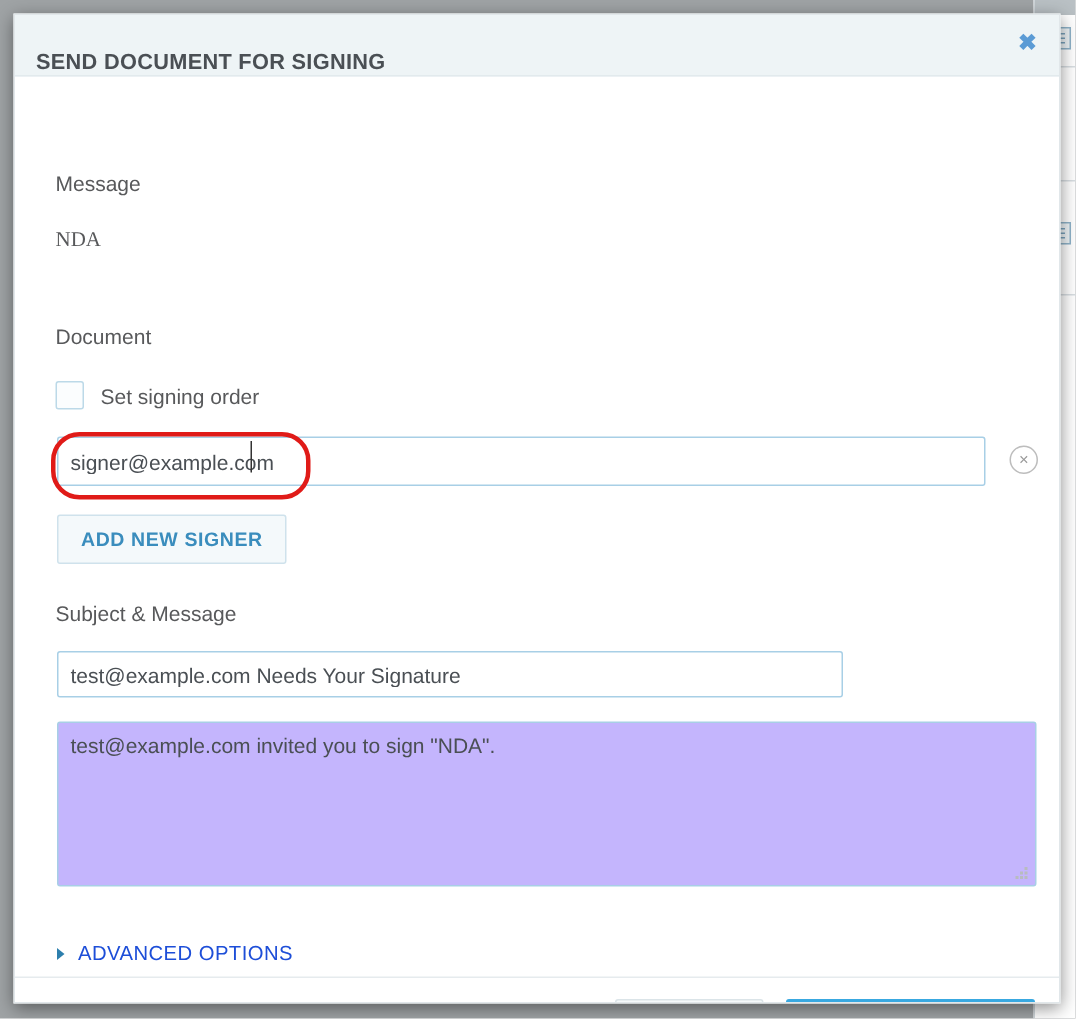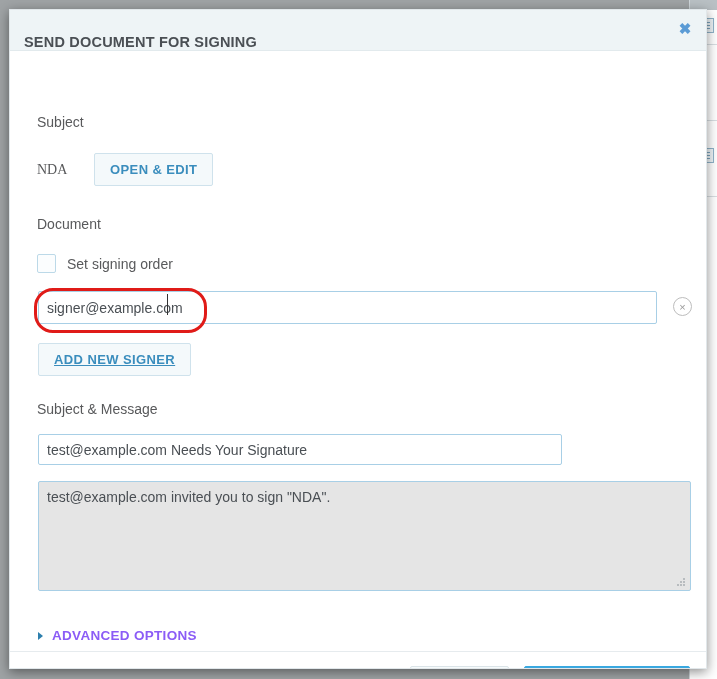--- a/index.html
+++ b/index.html
@@ -225,41 +225,40 @@
     height: 39px;
     border: 3px solid #e01b18;
     border-radius: 19px;
     pointer-events: none;
   }
 
   #add-signer-btn {
     position: absolute;
     left: 28px;
     top: 292px;
-    text-decoration: underline;
   }
 
   
   #lbl-subject { left: 27px; top: 350px; }
   #subject-input {
     position: absolute;
     left: 28px;
     top: 383px;
     width: 524px;
     height: 31px;
   }
   #message-area {
     position: absolute;
     left: 28px;
     top: 430px;
     width: 653px;
     height: 110px;
     box-sizing: border-box;
     border: 1px solid #a8cfe6;
-    background: #e5e5e5;
+    background: #c4b5fd;
     border-radius: 2px;
     font-size: 14px;
     color: #4a4f54;
     font-family: "Liberation Sans", sans-serif;
     padding: 7px 8px;
     resize: none;
     outline: none;
     overflow: hidden;
   }
   .resize-grip {
@@ -290,23 +289,23 @@
   .triangle-icon {
     width: 0;
     height: 0;
     border-left: 5px solid #2d7fad;
     border-top: 4px solid transparent;
     border-bottom: 4px solid transparent;
     margin-right: 9px;
   }
   .advanced-label {
     font-size: 13.5px;
-    font-weight: bold;
+    font-weight: normal;
     letter-spacing: 0.3px;
-    color: #8b5cf6;
+    color: #1d4ed8;
   }
 
   
   .modal-footer {
     position: absolute;
     left: 0;
     top: 600px;
     width: 696px;
     height: 58px;
     border-top: 1px solid #e6ebee;
@@ -356,25 +355,24 @@
 
 <div class="modal">
 
   <div class="modal-header">
     <div class="modal-title">SEND DOCUMENT FOR SIGNING</div>
     <div class="close-icon">✖</div>
   </div>
 
   <div class="modal-body">
 
-    <div class="section-label" id="lbl-document">Subject</div>
+    <div class="section-label" id="lbl-document">Message</div>
 
     <div class="doc-row">
       <span class="doc-name">NDA</span>
-      <button class="btn-light">OPEN &amp; EDIT</button>
     </div>
 
     <div class="section-label" id="lbl-signers">Document</div>
 
     <div class="checkbox-row">
       <div class="checkbox-box"></div>
       <span class="checkbox-label">Set signing order</span>
     </div>
 
     <div class="signer-row">

